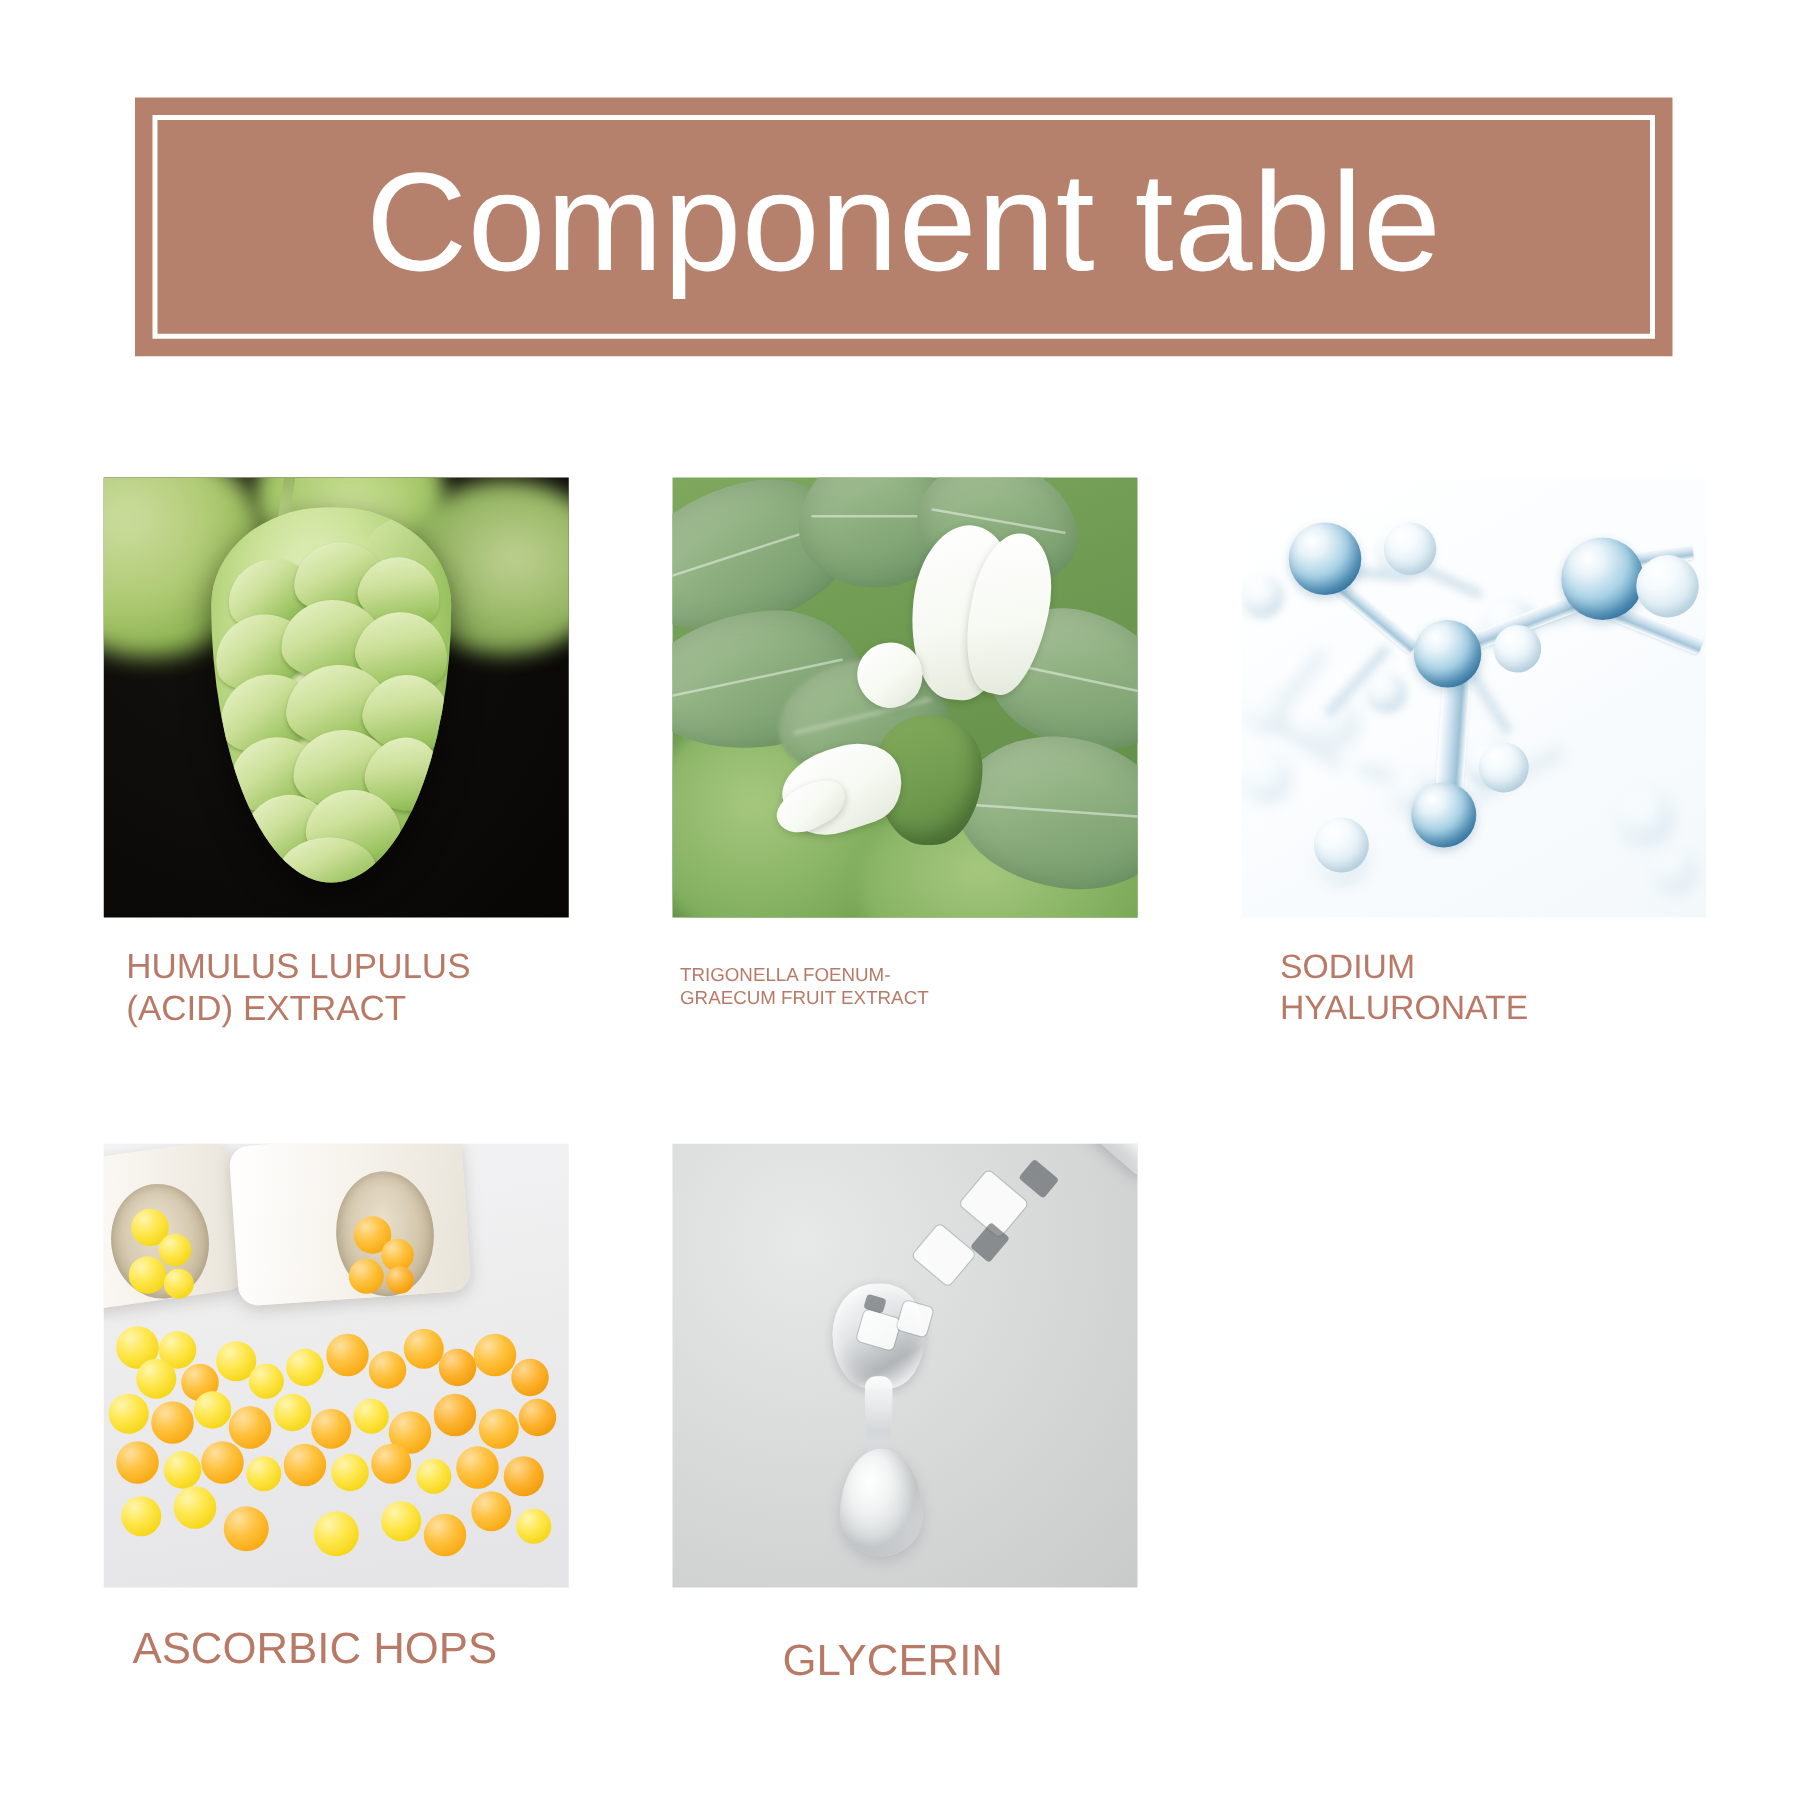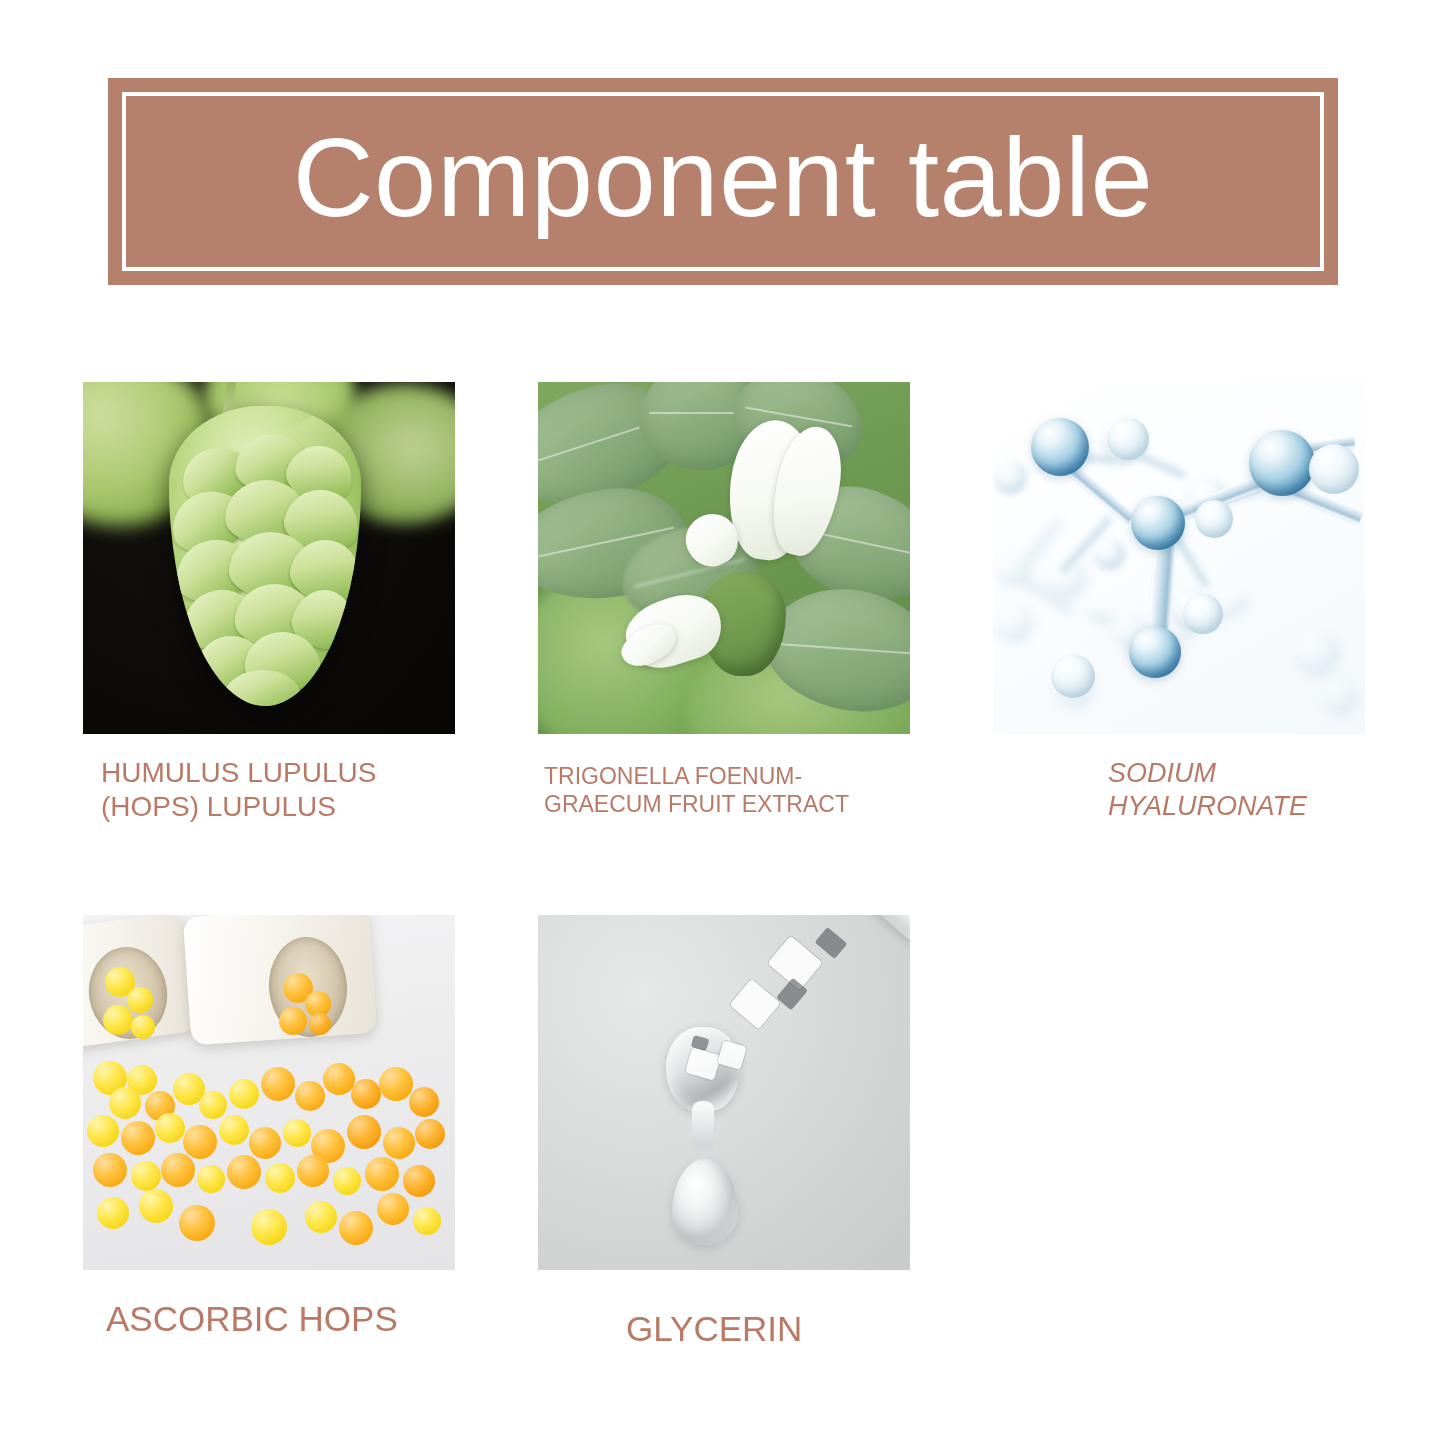--- a/index.html
+++ b/index.html
@@ -69,22 +69,22 @@
 
   
   #card-hops      { left: 83px;  top: 382px; width: 372px; }
   #card-fenugreek { left: 538px; top: 382px; width: 372px; }
   #card-sodium    { left: 993px; top: 382px; width: 372px; }
   #card-hops .thumb,
   #card-fenugreek .thumb,
   #card-sodium .thumb { width: 372px; height: 352px; }
 
   #card-hops .caption      { font-size: 28px; margin-top: 22px; margin-left: 18px; }
-  #card-fenugreek .caption { font-size: 23px; margin-top: 28px; margin-left: 6px; }
-  #card-sodium .caption    { font-size: 27px; margin-top: 23px; margin-left: 115px; font-style: italic; }
+  #card-fenugreek .caption { font-size: 15px; margin-top: 38px; margin-left: 6px; }
+  #card-sodium .caption    { font-size: 27px; margin-top: 23px; margin-left: 31px; }
 
   
   #card-ascorbic { left: 83px;  top: 915px; width: 372px; }
   #card-glycerin { left: 538px; top: 915px; width: 372px; }
   #card-ascorbic .thumb,
   #card-glycerin .thumb { width: 372px; height: 355px; }
   #card-ascorbic .caption { font-size: 35px; margin-top: 28px; margin-left: 23px; }
   #card-glycerin .caption { font-size: 35px; margin-top: 38px; margin-left: 88px; }
 
   
@@ -263,21 +263,21 @@
         <div class="bract" style="left:14px;  top:184px; width:74px; height:58px; transform:rotate(-12deg);"></div>
         <div class="bract" style="left:66px;  top:178px; width:80px; height:62px; transform:rotate(2deg);"></div>
         <div class="bract" style="left:124px; top:184px; width:62px; height:58px; transform:rotate(15deg);"></div>
         <div class="bract" style="left:26px;  top:230px; width:70px; height:54px; transform:rotate(-9deg);"></div>
         <div class="bract" style="left:76px;  top:226px; width:76px; height:58px; transform:rotate(4deg);"></div>
         <div class="bract" style="left:54px;  top:264px; width:78px; height:44px; transform:rotate(-2deg);"></div>
       </div>
     </div>
   </div>
   <div class="caption">HUMULUS LUPULUS
-(HOPS) LUPULUS</div>
+(ACID) EXTRACT</div>
 </div>
 
 <div class="card" id="card-fenugreek">
   <div class="thumb art-fenugreek">
     <div class="thumb-inner">
       <div class="bg-leaf-soft" style="left:-20px; top:180px; width:210px; height:200px; border-radius:50%;"></div>
       <div class="bg-leaf-soft" style="left:150px; top:250px; width:240px; height:160px; border-radius:46%;"></div>
 
       <div class="leaf" style="left:-36px; top:6px;   width:180px; height:112px; border-radius:60% 40% 54% 46% / 58% 52% 48% 42%; transform:rotate(-12deg);"></div>
       <div class="leaf" style="left:102px; top:-24px; width:118px; height:112px; border-radius:54% 46% 50% 50% / 60% 58% 42% 40%; transform:rotate(6deg);"></div>

